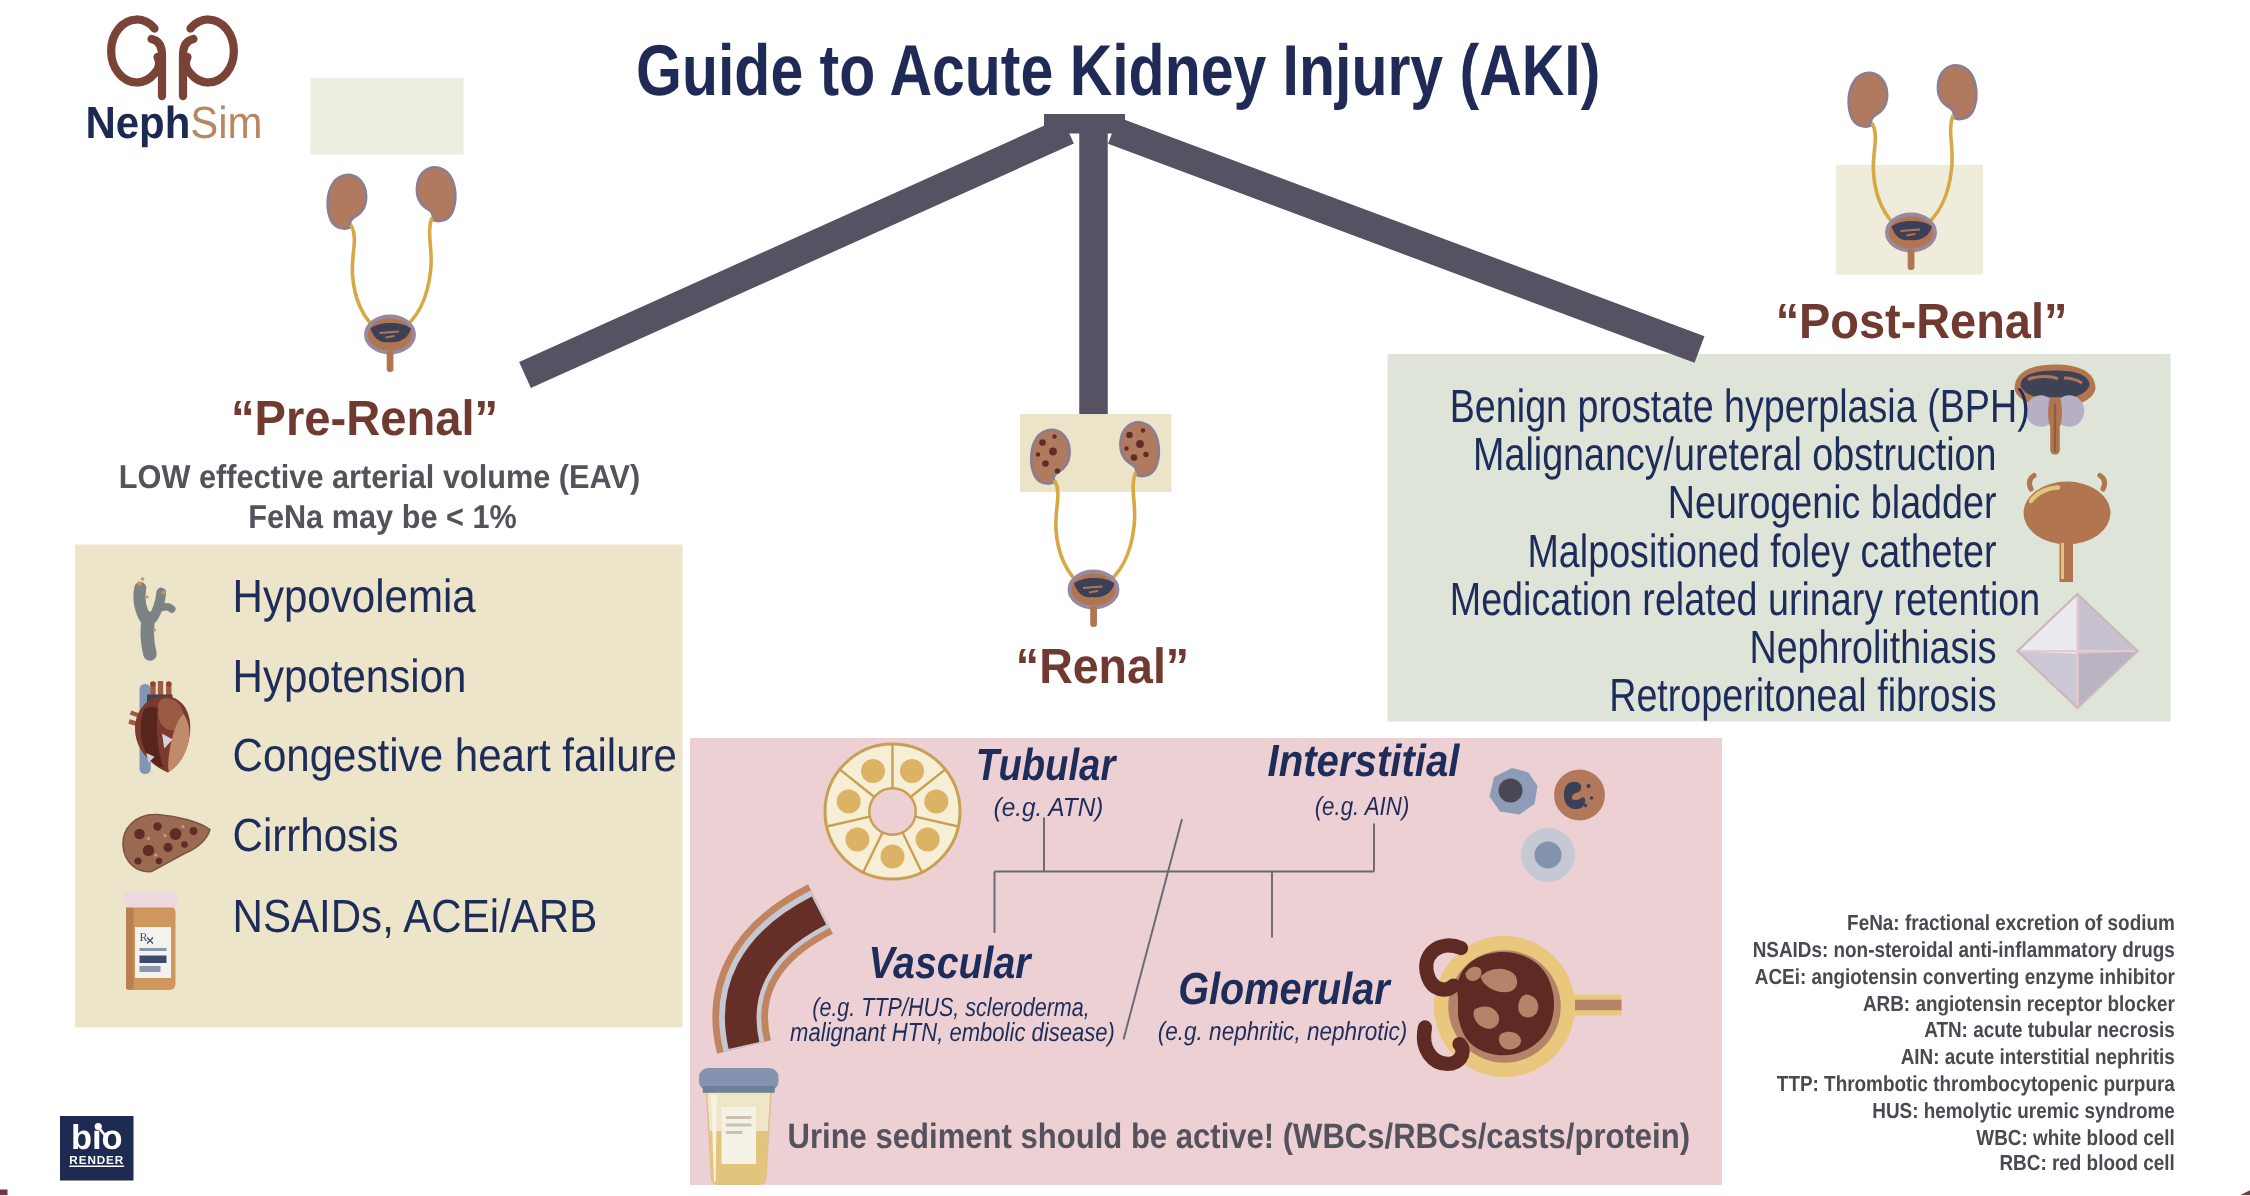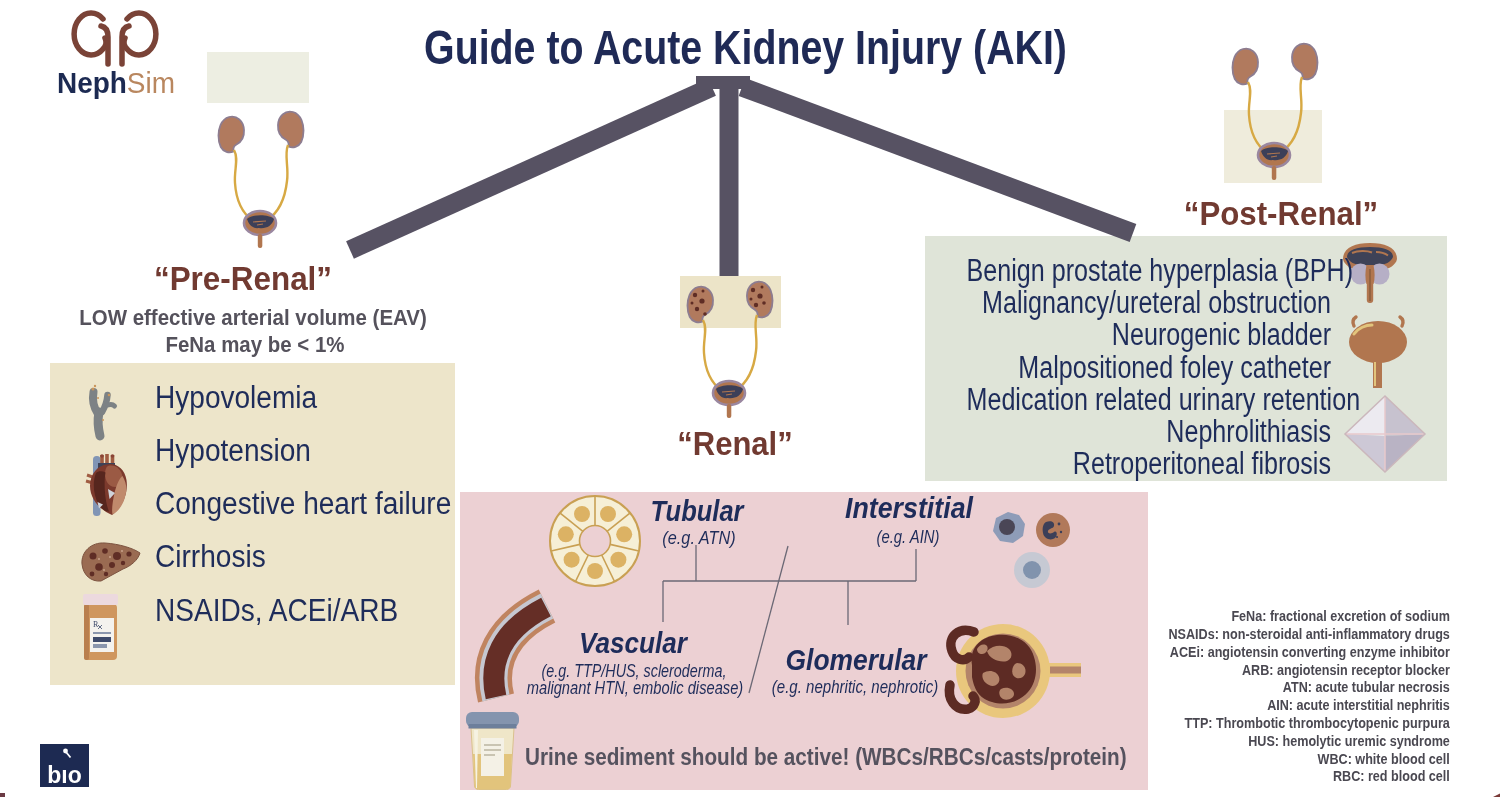--- a/index.html
+++ b/index.html
@@ -31,21 +31,21 @@
   #urine{position:absolute;left:525px;top:743.9px;font-size:23.5px;font-weight:bold;
          color:#55525e;white-space:nowrap;transform:scaleX(0.881);transform-origin:0 50%;}
   #legend{position:absolute;right:50.4px;top:608.3px;text-align:right;font-size:14.5px;
           font-weight:bold;color:#4a4851;line-height:17.78px;transform:scaleX(0.869);
           transform-origin:100% 0;white-space:nowrap;}
   #nephtext{position:absolute;left:16px;top:66.4px;width:200px;text-align:center;
             font-size:30px;font-weight:bold;color:#1c2a52;white-space:nowrap;transform:scaleX(0.932);}
   #nephtext .sim{color:#b9875f;font-weight:normal;}
   #biologo{position:absolute;left:40px;top:744px;width:49px;height:43px;background:#1d2a52;
            color:#fff;text-align:center;}
-  #biologo .b{font-size:23px;font-weight:bold;line-height:22px;margin-top:20px;}
+  #biologo .b{font-size:23px;font-weight:bold;line-height:22px;margin-top:3px;}
   #biologo .r{font-size:7.8px;font-weight:bold;letter-spacing:0.6px;line-height:9px;text-decoration:underline;}
 </style>
 </head>
 <body>
 <div id="page">
 
   <div class="bigbox" id="box-post"></div>
   <div class="bigbox" id="box-pre"></div>
   <div class="bigbox" id="box-renal"></div>
 

